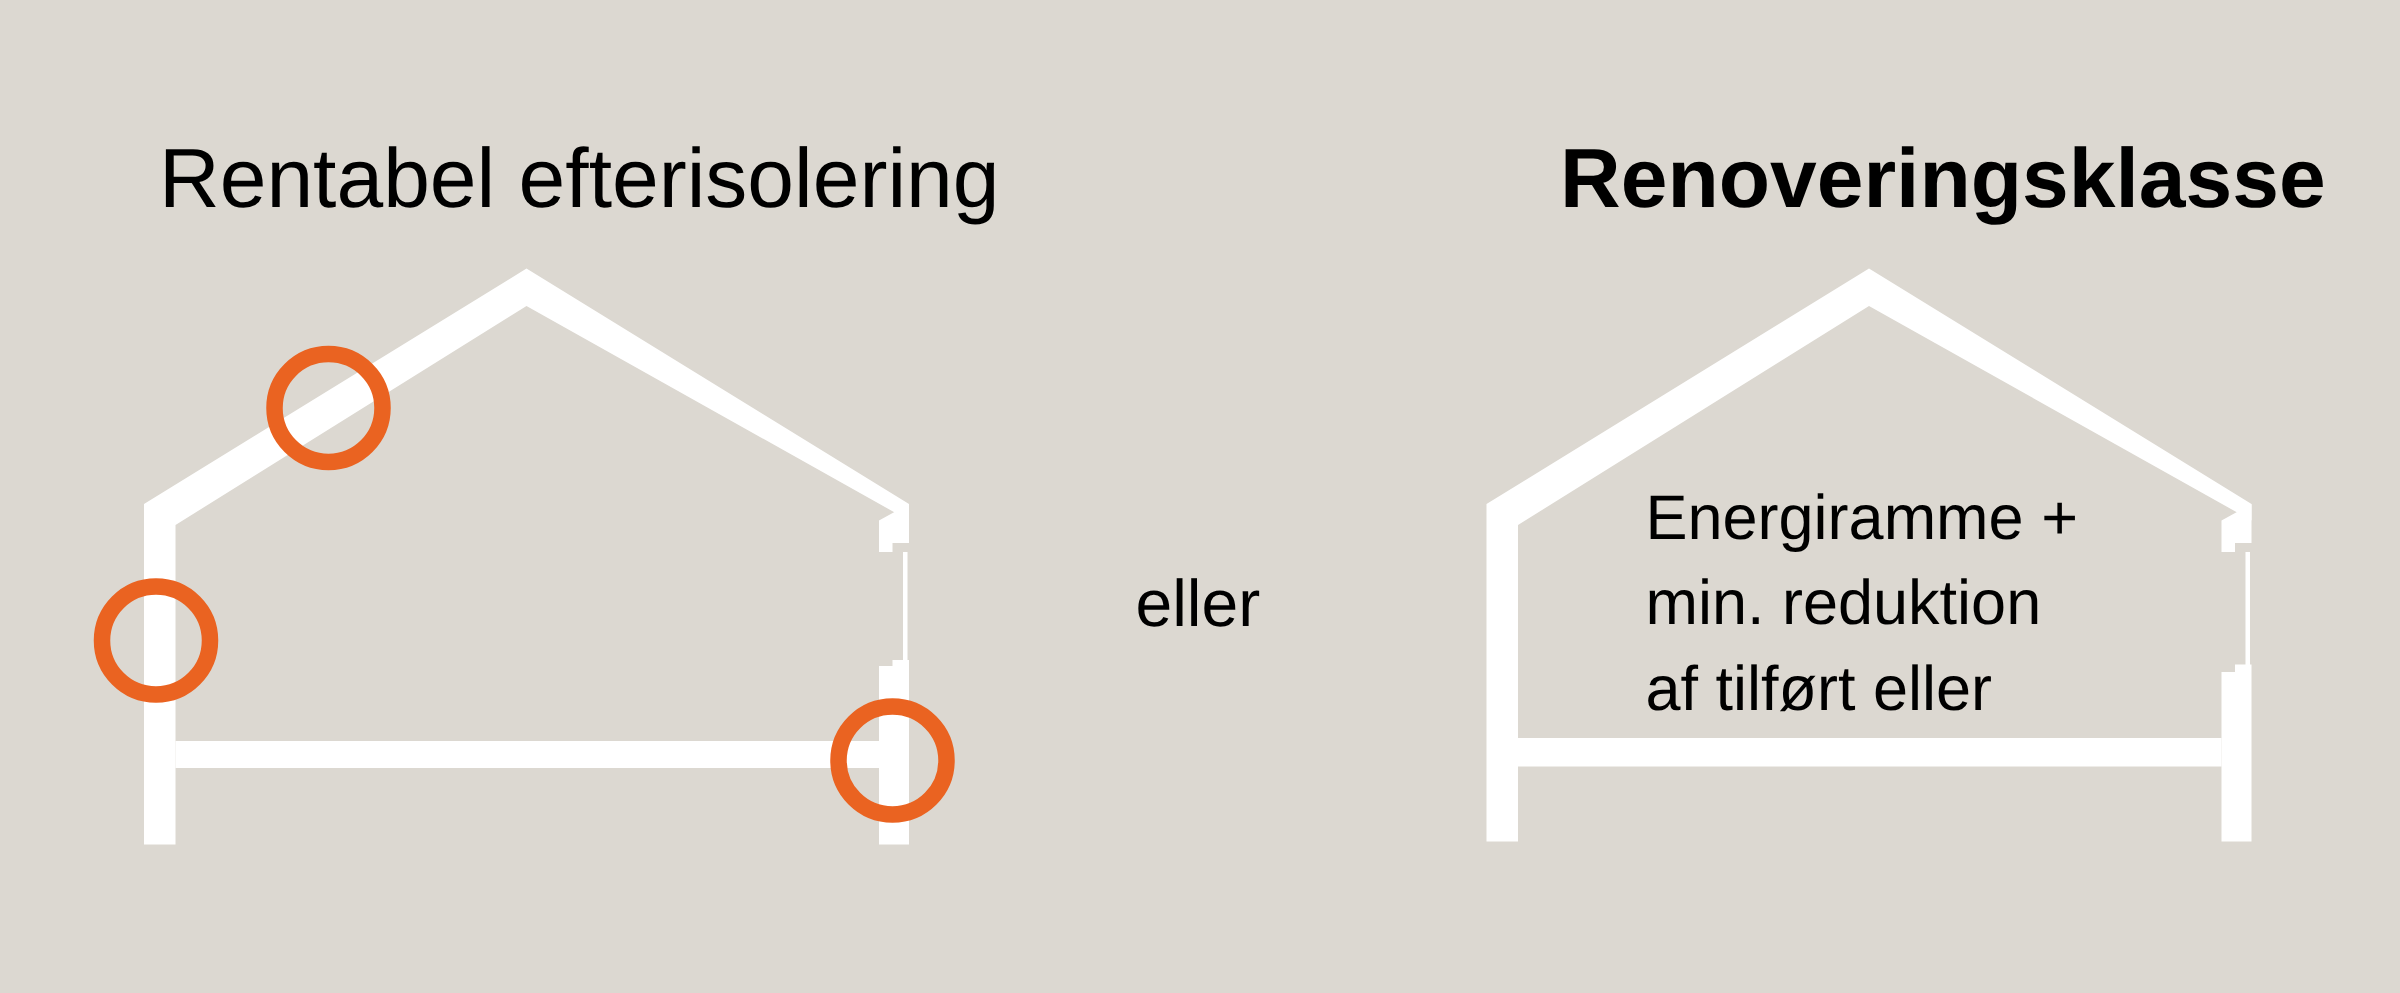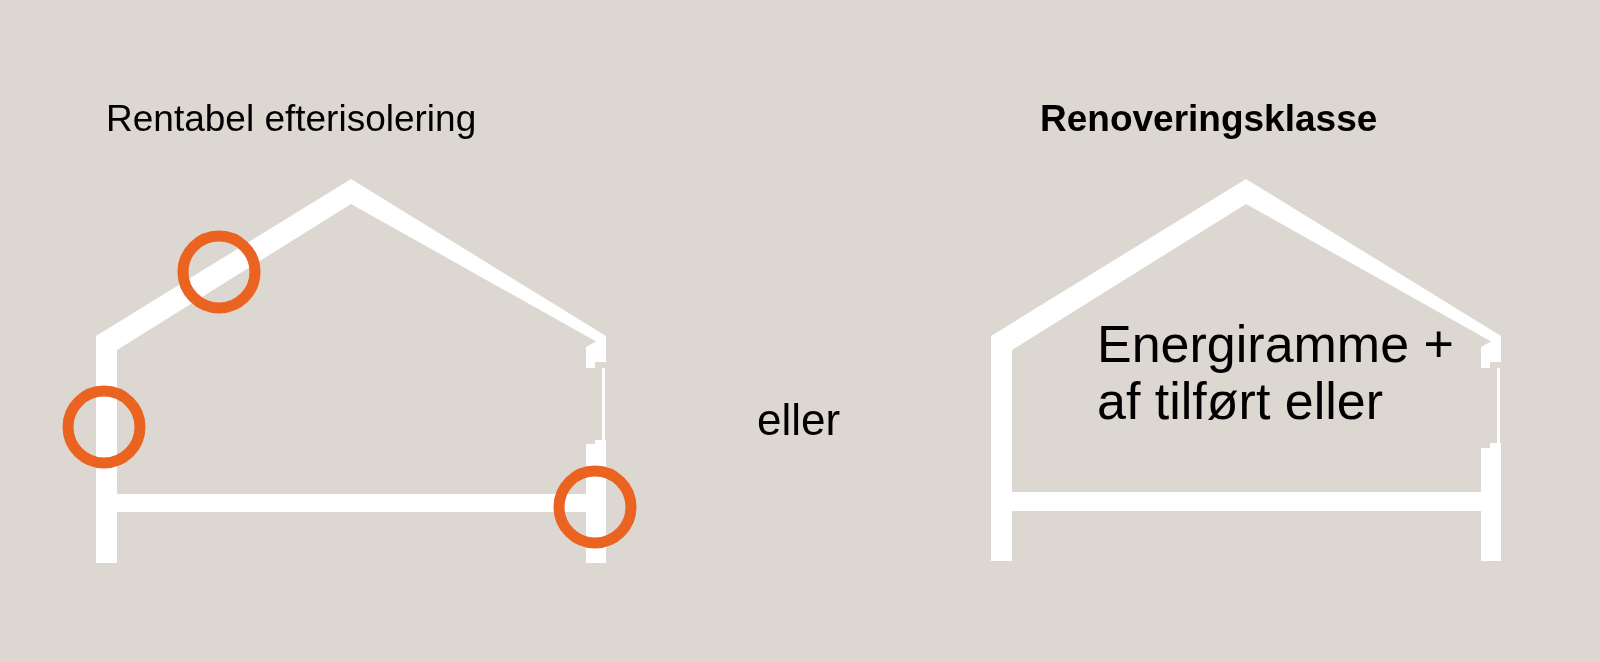--- a/index.html
+++ b/index.html
@@ -7,26 +7,26 @@
       width: 1600px; height: 662px; overflow: hidden;
       background: #dcd8d1;
       font-family: "Liberation Sans", sans-serif;
       position: relative;
     }
     .diagram { position: absolute; left: 0; top: 0; width: 1600px; height: 662px; }
     .label {
       position: absolute; color: #000; white-space: nowrap;
       font-family: "Liberation Sans", sans-serif;
     }
-    .title { font-size: 37px; line-height: 50px; text-align: center; }
+    .title { font-size: 56px; line-height: 50px; text-align: center; }
     .title-left { left: 106px; top: 94px; }
     .title-right { left: 1040px; top: 94px; font-weight: bold; }
-    .or-label { left: 757px; top: 378px; font-size: 44px; line-height: 50px; margin-top: 17px; }
+    .or-label { left: 757px; top: 378px; font-size: 44px; line-height: 50px; }
     .inner-text {
-      left: 1097px; top: 316px; font-size: 52px; line-height: 57px;
+      left: 1097px; top: 316px; font-size: 42px; line-height: 57px;
     }
     .inner-text div { white-space: nowrap; }
   </style>
 </head>
 <body>
 
 <svg class="diagram" viewBox="0 0 1600 662" width="1600" height="662" xmlns="http://www.w3.org/2000/svg">
 
   <g fill="#ffffff">
 
@@ -54,14 +54,15 @@
     <rect x="1012" y="492" width="469" height="19"></rect>
   </g>
 </svg>
 
 <div class="label title title-left">Rentabel efterisolering</div>
 <div class="label title title-right">Renoveringsklasse</div>
 <div class="label or-label">eller</div>
 
 <div class="label inner-text">
   <div>Energiramme +</div>
+  <div>min. reduktion</div>
   <div>af tilført eller</div>
 </div>
 
 </body></html>

